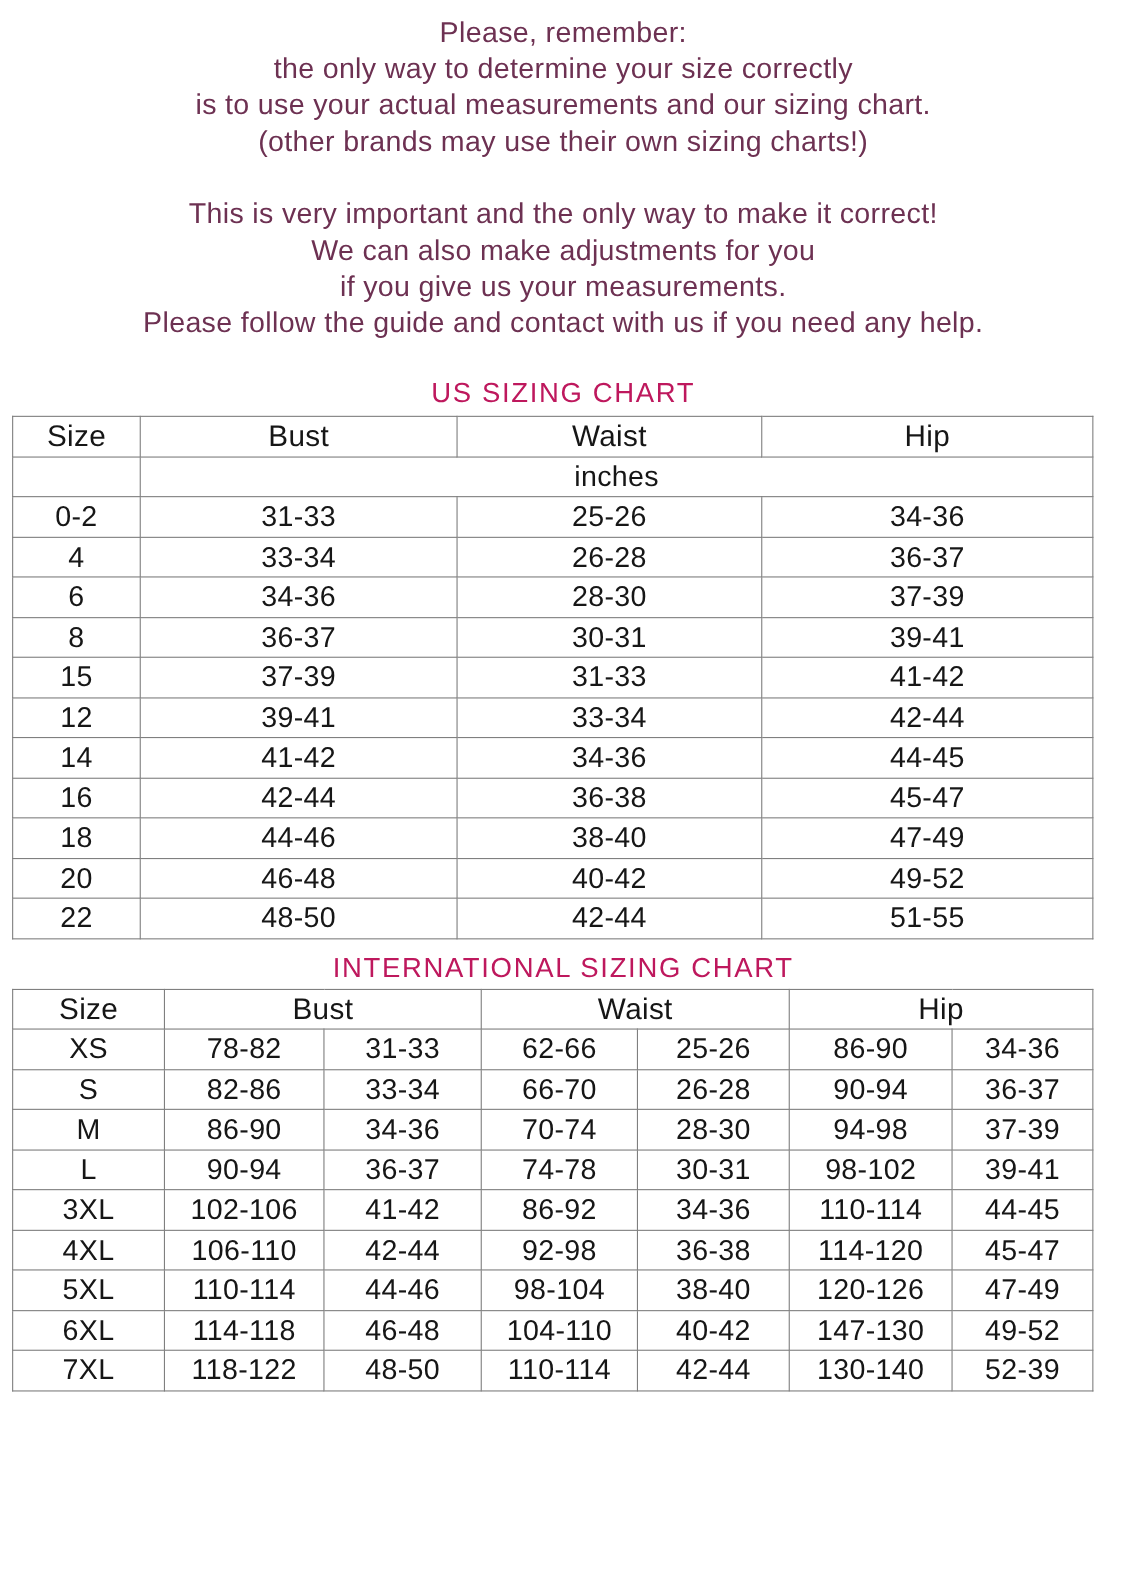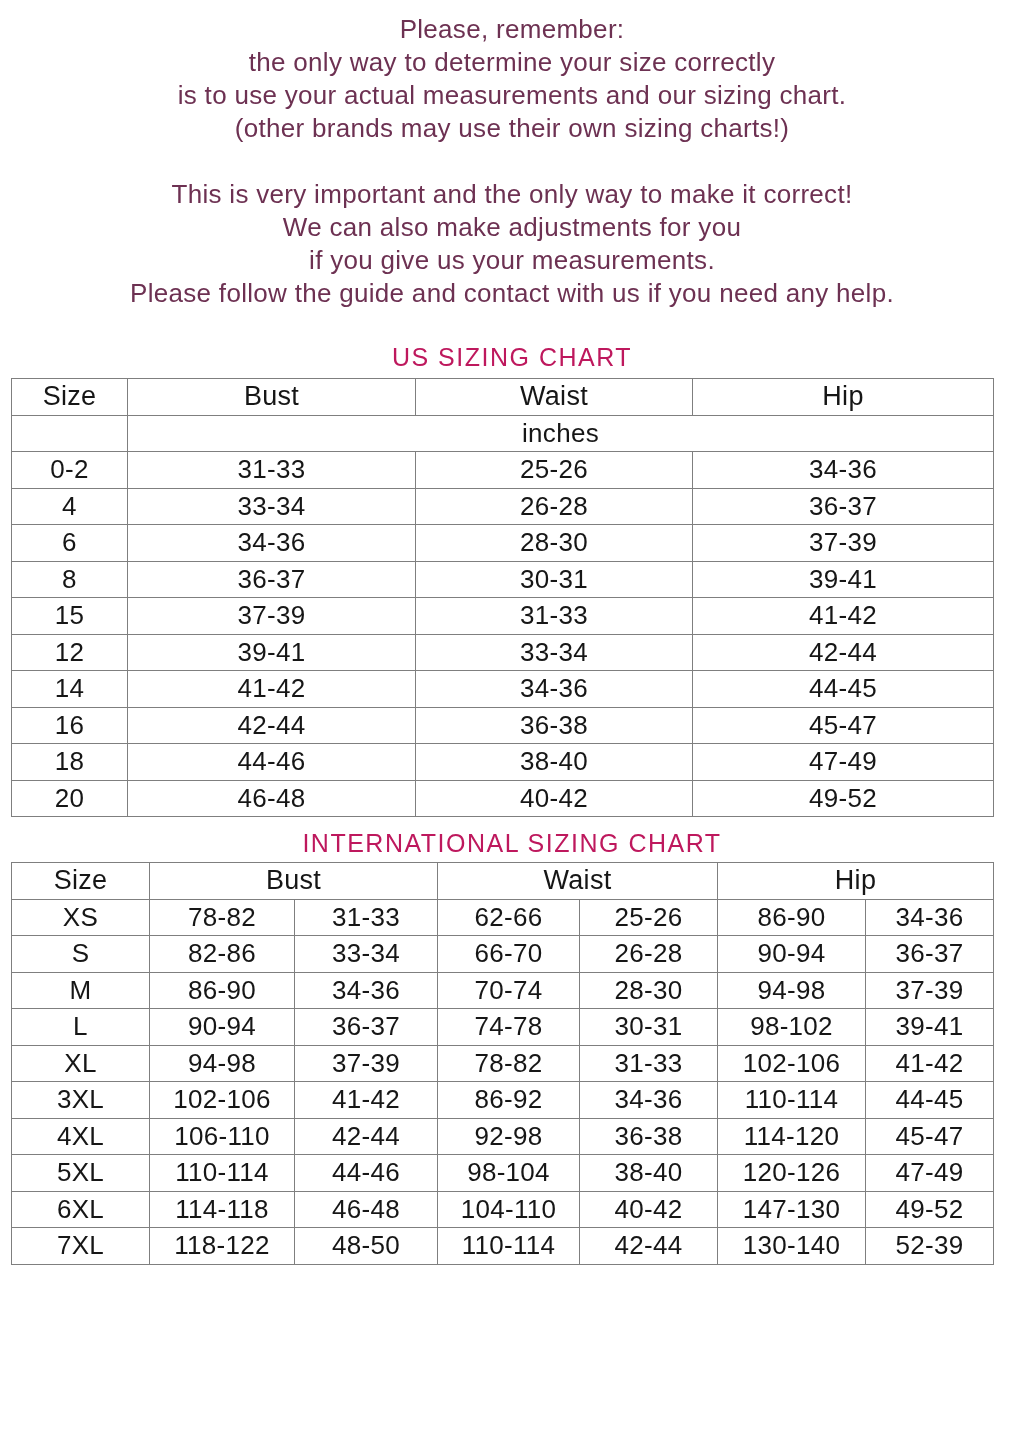--- a/index.html
+++ b/index.html
@@ -154,20 +154,26 @@
           <td>44-46</td>
           <td>38-40</td>
           <td>47-49</td>
         </tr>
         <tr>
           <td>20</td>
           <td>46-48</td>
           <td>40-42</td>
           <td>49-52</td>
         </tr>
+        <tr>
+          <td>22</td>
+          <td>48-50</td>
+          <td>42-44</td>
+          <td>51-55</td>
+        </tr>
       </tbody>
   </table>
 
   <div class="chart-title title-intl">INTERNATIONAL SIZING CHART</div>
 
   <table class="sizing intl-table">
     <colgroup>
       <col style="width:138px">
       <col style="width:145px">
       <col style="width:143px">
@@ -215,29 +221,20 @@
         <tr>
           <td>L</td>
           <td>90-94</td>
           <td>36-37</td>
           <td>74-78</td>
           <td>30-31</td>
           <td>98-102</td>
           <td>39-41</td>
         </tr>
         <tr>
-          <td>XL</td>
-          <td>94-98</td>
-          <td>37-39</td>
-          <td>78-82</td>
-          <td>31-33</td>
-          <td>102-106</td>
-          <td>41-42</td>
-        </tr>
-        <tr>
           <td>3XL</td>
           <td>102-106</td>
           <td>41-42</td>
           <td>86-92</td>
           <td>34-36</td>
           <td>110-114</td>
           <td>44-45</td>
         </tr>
         <tr>
           <td>4XL</td>

